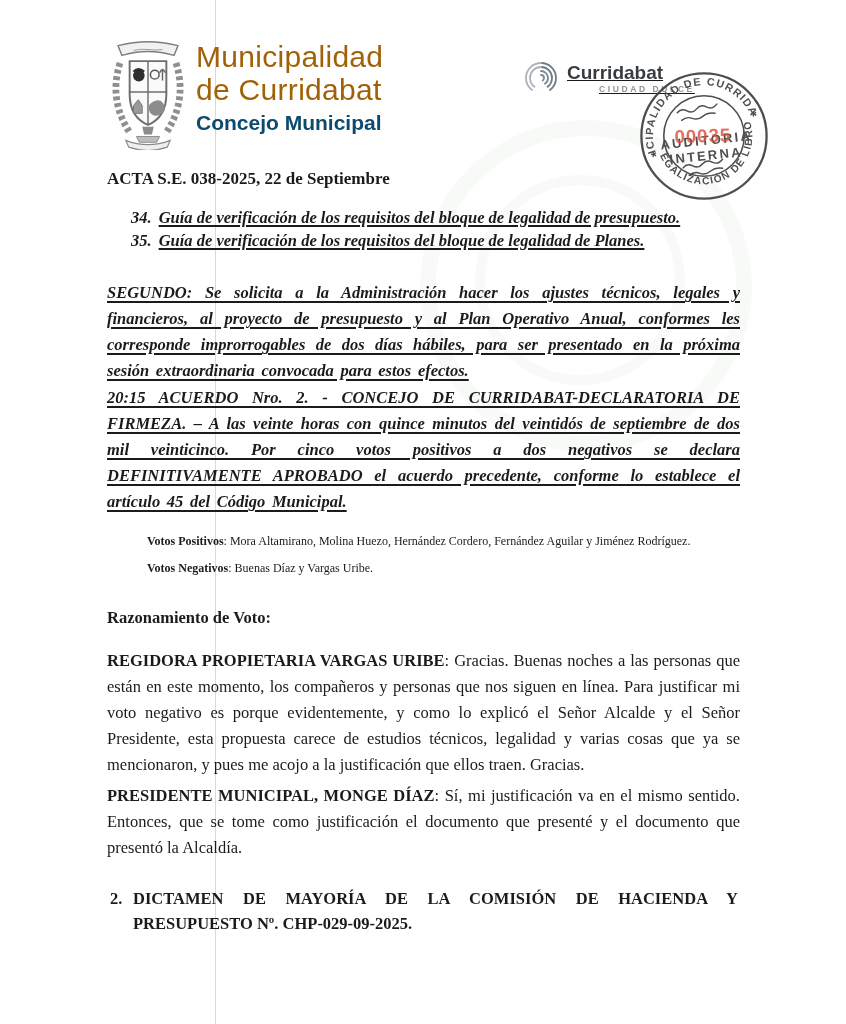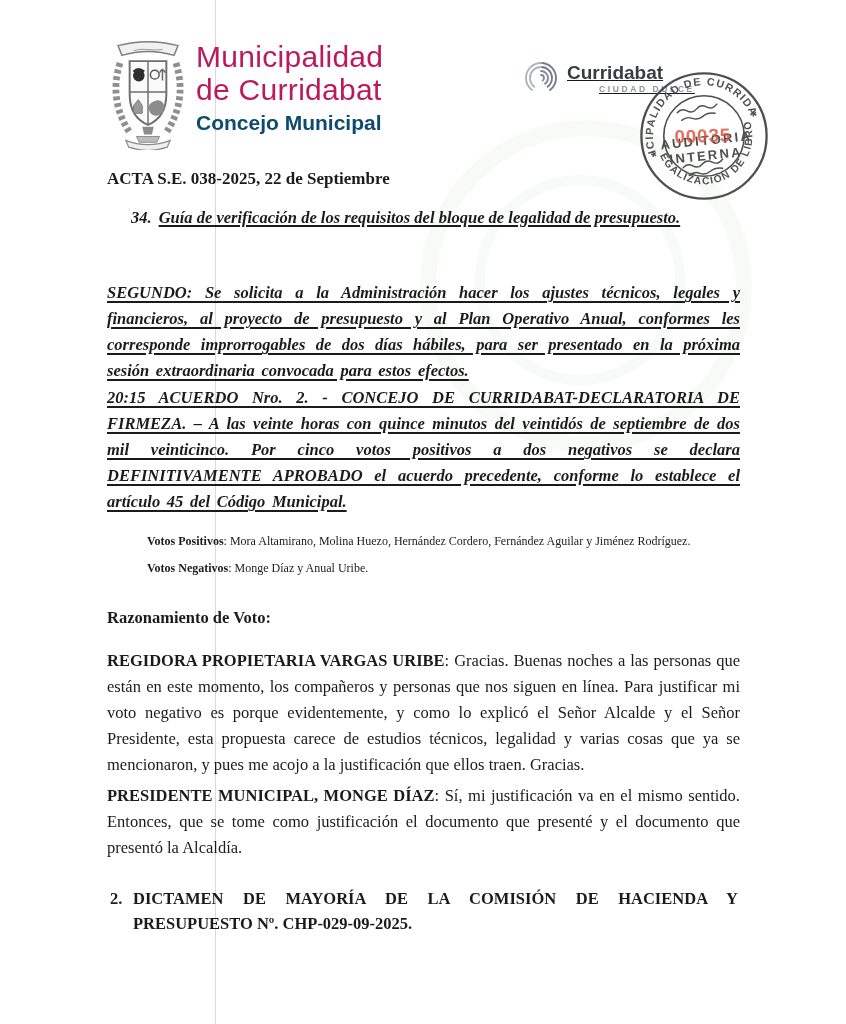--- a/index.html
+++ b/index.html
@@ -10,21 +10,21 @@
   }
   .scan-line { position:absolute; left:215px; top:0; width:1px; height:100%; background:#d9d9d9; }
 
   .wm { position:absolute; border-radius:50%; pointer-events:none; }
   .wm1 { left:420px; top:120px; width:300px; height:300px; border:16px solid rgba(150,185,160,0.07); }
   .wm2 { left:475px; top:175px; width:190px; height:190px; border:10px solid rgba(150,185,160,0.08); }
 
   .crest { position:absolute; left:104px; top:36px; width:88px; height:114px; }
 
   .org { position:absolute; left:196px; top:40px; font-family:"Liberation Sans","DejaVu Sans",sans-serif; }
-  .org .l { font-size:30px; line-height:33px; letter-spacing:.3px; color:#be185d; font-weight:400; }
+  .org .l { font-size:30px; line-height:33px; letter-spacing:.3px; color:#a16207; font-weight:400; }
   .org .sub { margin-top:5px; font-size:21px; font-weight:700; color:#0c4a6e; }
 
   .citylogo { position:absolute; left:521px; top:58px; display:flex; align-items:flex-start; gap:6px;
               font-family:"Liberation Sans","DejaVu Sans",sans-serif;text-decoration:underline; }
   .citylogo .name { font-size:19px; font-weight:700; color:#373c41; line-height:20px; margin-top:5px; }
   .citylogo .tag  { font-size:8.5px; letter-spacing:2.6px; color:#8d949b; font-weight:700; margin-top:1px;margin-left:32px; }
 
   .stamp { position:absolute; left:628px; top:60px; width:152px; height:152px; opacity:.92; }
 
   .acta { position:absolute; left:107px; top:169px; font-size:17px; font-weight:700; }
@@ -134,29 +134,33 @@
     <text x="52" y="92" transform="rotate(-2 85 85)" font-size="21" font-weight="700" fill="#d8422e" opacity="0.82" letter-spacing="1" font-family="Liberation Sans, sans-serif">00035</text>
   </svg>
 
   <div class="acta">ACTA S.E. 038-2025, 22 de Septiembre</div>
 
   <div class="items">
     <div class="item">
       <span class="num">34.</span>
       <span class="txt">Guía de verificación de los requisitos del bloque de legalidad de presupuesto.</span>
     </div>
+    <div class="item">
+      <span class="num">35.</span>
+      <span class="txt">Guía de verificación de los requisitos del bloque de legalidad de Planes.</span>
+    </div>
   </div>
 
   <p class="para-biu" id="segundo">SEGUNDO: Se solicita a la Administración hacer los ajustes técnicos, legales y financieros, al proyecto de presupuesto y al Plan Operativo Anual, conformes les corresponde improrrogables de dos días hábiles, para ser presentado en la próxima sesión extraordinaria convocada para estos efectos.</p>
 
   <p class="para-biu" id="acuerdo">20:15 ACUERDO Nro. 2. - CONCEJO DE CURRIDABAT-DECLARATORIA DE FIRMEZA. – A las veinte horas con quince minutos del veintidós de septiembre de dos mil veinticinco. Por cinco votos positivos a dos negativos se declara DEFINITIVAMENTE APROBADO el acuerdo precedente, conforme lo establece el artículo 45 del Código Municipal.</p>
 
   <div class="votos">
     <p><strong>Votos Positivos</strong><span>: Mora Altamirano, Molina Huezo, Hernández Cordero, Fernández Aguilar y Jiménez Rodríguez.</span></p>
-    <p><strong>Votos Negativos</strong><span>: Monge Díaz y Anual Uribe.</span></p>
+    <p><strong>Votos Negativos</strong><span>: Buenas Díaz y Vargas Uribe.</span></p>
   </div>
 
   <div class="razon">Razonamiento de Voto:</div>
 
   <p class="speech" id="regidora"><strong>REGIDORA PROPIETARIA VARGAS URIBE</strong><span>: Gracias. Buenas noches a las personas que están en este momento, los compañeros y personas que nos siguen en línea. Para justificar mi voto negativo es porque evidentemente, y como lo explicó el Señor Alcalde y el Señor Presidente, esta propuesta carece de estudios técnicos, legalidad y varias cosas que ya se mencionaron, y pues me acojo a la justificación que ellos traen. Gracias.</span></p>
 
   <p class="speech" id="presidente"><strong>PRESIDENTE MUNICIPAL, MONGE DÍAZ</strong><span>: Sí, mi justificación va en el mismo sentido. Entonces, que se tome como justificación el documento que presenté y el documento que presentó la Alcaldía.</span></p>
 
   <div class="dictamen">
     <span class="num">2.</span>

